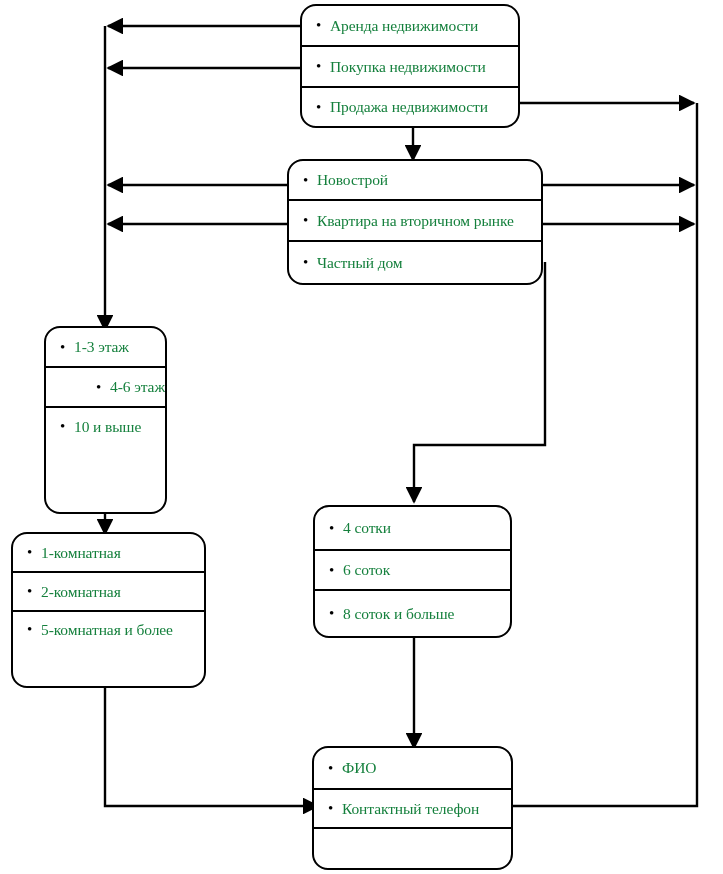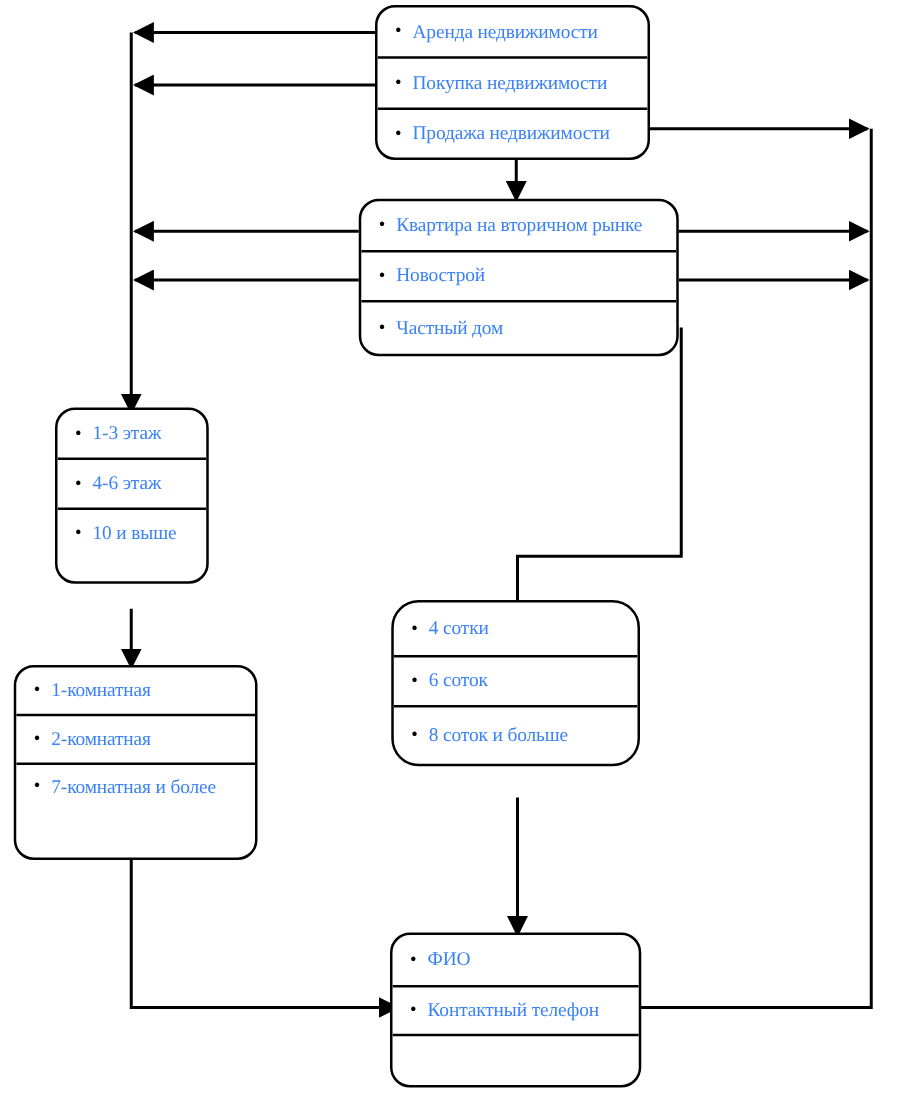--- a/index.html
+++ b/index.html
@@ -51,21 +51,21 @@
     text-align: left;
     font-size: 15px;
     line-height: 1;
     color: #000000;
   }
   .bullet::before {
     content: "\2022";
   }
   .row-label {
     font-size: 15.5px;
-    color: #3b82f6;
+    color: #15803d;
     white-space: nowrap;
     letter-spacing: -0.1px;
   }
 </style>
 </head>
 <body>
 
 <div id="canvas">
 
   <svg class="wires" viewBox="0 0 723 874" xmlns="http://www.w3.org/2000/svg">
@@ -119,65 +119,65 @@
       <span class="bullet"></span>
       <span class="row-label">Покупка недвижимости</span>
     </div>
     <div class="row" style="height:38px;">
       <span class="bullet"></span>
       <span class="row-label">Продажа недвижимости</span>
     </div>
   </div>
 
   <div class="node" style="left:287px; top:159px; width:256px; height:126px;">
+    <div class="row" style="height:40px;">
+      <span class="bullet"></span>
+      <span class="row-label">Новострой</span>
+    </div>
     <div class="row" style="height:41px;">
       <span class="bullet"></span>
       <span class="row-label">Квартира на вторичном рынке</span>
     </div>
+    <div class="row" style="height:41px;">
+      <span class="bullet"></span>
+      <span class="row-label">Частный дом</span>
+    </div>
+  </div>
+
+  <div class="node" style="left:44px; top:326px; width:123px; height:188px;">
     <div class="row" style="height:40px;">
       <span class="bullet"></span>
-      <span class="row-label">Новострой</span>
-    </div>
-    <div class="row" style="height:41px;">
-      <span class="bullet"></span>
-      <span class="row-label">Частный дом</span>
-    </div>
-  </div>
-
-  <div class="node" style="left:44px; top:326px; width:123px; height:141px;">
-    <div class="row" style="height:40px;">
-      <span class="bullet"></span>
       <span class="row-label">1-3 этаж</span>
     </div>
-    <div class="row" style="height:40px;">
+    <div class="row" style="height:40px;justify-content:flex-end;">
       <span class="bullet"></span>
       <span class="row-label">4-6 этаж</span>
     </div>
     <div class="row" style="height:37px;">
       <span class="bullet"></span>
       <span class="row-label">10 и выше</span>
     </div>
   </div>
 
   <div class="node" style="left:11px; top:532px; width:195px; height:156px;">
     <div class="row" style="height:39px;">
       <span class="bullet"></span>
       <span class="row-label">1-комнатная</span>
     </div>
     <div class="row" style="height:39px;">
       <span class="bullet"></span>
       <span class="row-label">2-комнатная</span>
     </div>
     <div class="row" style="height:35px;">
       <span class="bullet"></span>
-      <span class="row-label">7-комнатная и более</span>
-    </div>
-  </div>
-
-  <div class="node" style="left:313px; top:480px; width:199px; height:133px;border-radius:22px;">
+      <span class="row-label">5-комнатная и более</span>
+    </div>
+  </div>
+
+  <div class="node" style="left:313px; top:505px; width:199px; height:133px;">
     <div class="row" style="height:44px;">
       <span class="bullet"></span>
       <span class="row-label">4 сотки</span>
     </div>
     <div class="row" style="height:40px;">
       <span class="bullet"></span>
       <span class="row-label">6 соток</span>
     </div>
     <div class="row" style="height:45px;text-align:right;">
       <span class="bullet"></span>

